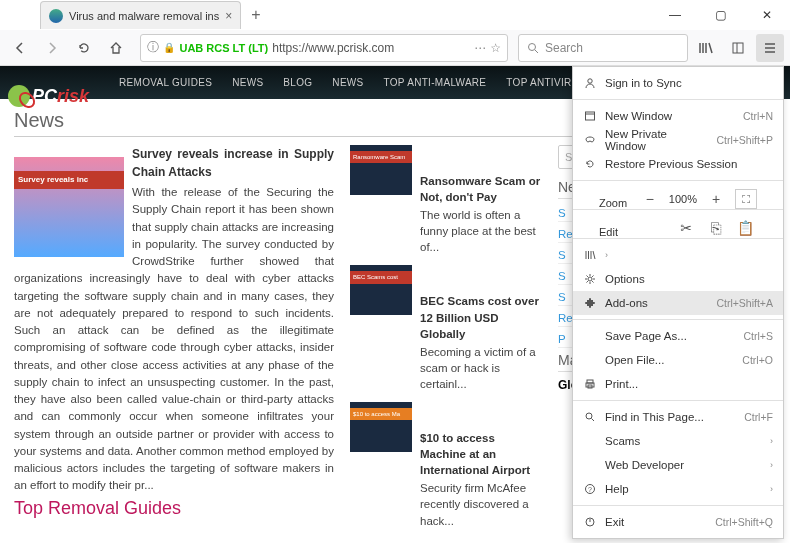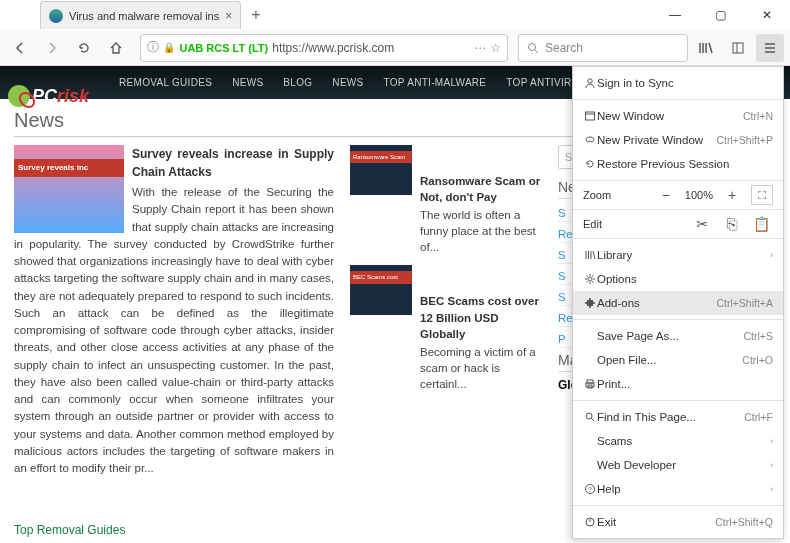--- a/index.html
+++ b/index.html
@@ -31,21 +31,21 @@
 .logo .risk { color: #d63638; }
 .nav { display: flex; margin-left: 20px; justify-content: space-between; }
 .nav-item { color: #ccc; font-size: 10px; padding: 0 10px; letter-spacing: 0.3px; }
 
 .content { padding: 10px 14px; }
 .section-title { font-size: 20px; color: #666; font-weight: normal; margin-bottom: 4px; }
 .divider { border: none; border-top: 1px solid #ccc; margin-bottom: 8px; }
 
 .columns { display: flex; gap: 16px; }
 .col-main { width: 320px; font-size: 11.5px; color: #444; text-align: justify; line-height: 1.5; }
-.thumb-main { float: left; width: 110px; height: 88px; background: linear-gradient(#e8a, #5af); margin: 0 8px 2px 0; position: relative; overflow: hidden; }
+.thumb-main { float: left; width: 110px; height: 100px; background: linear-gradient(#e8a, #5af); margin: 12px 8px 2px 0; position: relative; overflow: hidden; }
 .thumb-main-banner { position: absolute; top: 14px; left: 0; right: 0; background: #c0392b; color: #fff; font-size: 8px; font-weight: bold; padding: 3px 4px; }
 .col-main h3 { font-size: 12px; font-weight: bold; color: #333; margin-bottom: 3px; }
 
 .col-side { width: 192px; display: flex; flex-direction: column; gap: 10px; }
 .side-item { display: flex; gap: 8px; font-size: 11.5px; color: #444; line-height: 1.4; }
 .side-thumb { width: 62px; height: 50px; background: #1a2a40; flex-shrink: 0; position: relative; overflow: hidden; }
 .side-thumb-banner { position: absolute; top: 6px; left: 0; right: 0; color: #fff; font-size: 6px; padding: 2px 3px; }
 .b-red { background: #c0392b; }
 .b-orange { background: #e67e22; }
 .side-item h4 { font-size: 11.5px; font-weight: bold; color: #333; margin-bottom: 2px; margin-top: 28px; }
@@ -54,33 +54,33 @@
 .right-search { height: 24px; border: 1px solid #ccc; border-radius: 2px; padding: 0 6px; color: #aaa; font-size: 11px; display: flex; align-items: center; margin-bottom: 10px; }
 .right-h { font-size: 14px; color: #666; margin-bottom: 6px; border-bottom: 1px solid #ddd; padding-bottom: 3px; }
 .right-link { display: block; color: #3498db; font-size: 11.5px; padding: 2px 0; border-bottom: 1px solid #eee; margin-bottom: 4px; }
 .meter { text-align: center; margin-top: 6px; }
 .meter-bar { display: inline-flex; height: 16px; border: 1px solid #aaa; border-radius: 8px; overflow: hidden; }
 .meter-seg { width: 14px; height: 100%; background: #e6c80a; border-right: 1px solid #aaa; }
 .meter-seg.off { background: #eee; }
 .meter-label { font-size: 11px; color: #666; font-weight: bold; }
 .meter-sub { font-size: 9px; color: #888; }
 
-.top-guides { position: absolute; bottom: 6px; left: 14px; font-size: 12px; color: #15803d; }
+.top-guides { position: absolute; bottom: 24px; left: 14px; font-size: 18px; color: #be185d; }
 
 
 .menu { position: absolute; top: 0; right: 6px; width: 212px; background: #fff; border: 1px solid #ccc; box-shadow: -2px 2px 8px rgba(0,0,0,0.2); font-size: 11.5px; color: #333; z-index: 100; }
 .menu-sec { padding: 4px 0; }
 .menu-sep { border-top: 1px solid #e0e0e0; }
-.menu-item { display: flex; align-items: center; height: 24px; padding: 0 10px; gap: 0; }
+.menu-item { display: flex; align-items: center; height: 24px; padding: 0 10px; gap: 8px; }
 .menu-item.hl { background: #e8e8e8; }
 .mi-icon { width: 14px; height: 14px; display: flex; align-items: center; justify-content: center; color: #555; font-size: 11px; flex-shrink: 0; }
 .mi-label { flex: 1; }
 .mi-short { color: #888; font-size: 10.5px; }
 .mi-arrow { color: #888; font-size: 9px; }
-.zoom-row, .edit-row { display: flex; align-items: center; height: 28px; padding: 0 10px; gap: 6px; }
+.zoom-row, .edit-row { display: flex; align-items: flex-end; height: 28px; padding: 0 26px; gap: 6px; }
 .zoom-label, .edit-label { width: 32px; font-size: 11px; }
 .zoom-btns { flex: 1; display: flex; justify-content: flex-end; align-items: center; gap: 8px; }
 .zb { width: 22px; height: 20px; display: flex; align-items: center; justify-content: center; color: #555; font-size: 14px; }
 .zv { font-size: 11px; }
 .exp { border: 1px solid #ccc; font-size: 11px; }
 
 svg { display: block; }
 </style>
 </head>
 <body>
@@ -187,20 +187,26 @@
           <div class="side-thumb">
               <div class="side-thumb-banner b-red">Ransomware Scam</div>
             </div>
           <div><h4>Ransomware Scam or Not, don't Pay</h4><span>The world is often a funny place at the best of...</span></div>
         </div>
         <div class="side-item">
           <div class="side-thumb">
               <div class="side-thumb-banner b-red">BEC Scams cost</div>
             </div>
           <div><h4>BEC Scams cost over 12 Billion USD Globally</h4><span>Becoming a victim of a scam or hack is certainl...</span></div>
+        </div>
+        <div class="side-item">
+          <div class="side-thumb">
+              <div class="side-thumb-banner b-orange">$10 to access Ma</div>
+            </div>
+          <div><h4>$10 to access Machine at an International Airport</h4><span>Security firm McAfee recently discovered a hack...</span></div>
         </div>
       </div>
       <div class="right-col">
         <div class="right-search">
             <span>Search</span>
           </div>
         <div class="right-h">New</div>
         <a class="right-link">S</a>
         <a class="right-link">Red</a>
         <a class="right-link">S</a>
@@ -289,21 +295,20 @@
       </div>
     </div>
     <div class="menu-sep"></div>
     <div class="menu-sec">
       <div class="menu-item">
         <span class="mi-icon">
             <svg width="12" height="12" viewBox="0 0 12 12">
               <path d="M2 2v8M4.5 2v8M7 2v8M9 2l2 8" stroke="#555"></path>
             </svg>
           </span>
-        <span class="mi-label">Library</span>
         <span class="mi-arrow">›</span>
       </div>
       <div class="menu-item">
         <span class="mi-icon">
             <svg width="12" height="12" viewBox="0 0 12 12">
               <circle cx="6" cy="6" r="2" stroke="#555" fill="none"></circle>
               <path d="M6 1v2M6 9v2M1 6h2M9 6h2M2.5 2.5l1.4 1.4M8.1 8.1l1.4 1.4M2.5 9.5l1.4-1.4M8.1 3.9l1.4-1.4" stroke="#555"></path>
             </svg>
           </span>
         <span class="mi-label">Options</span>

